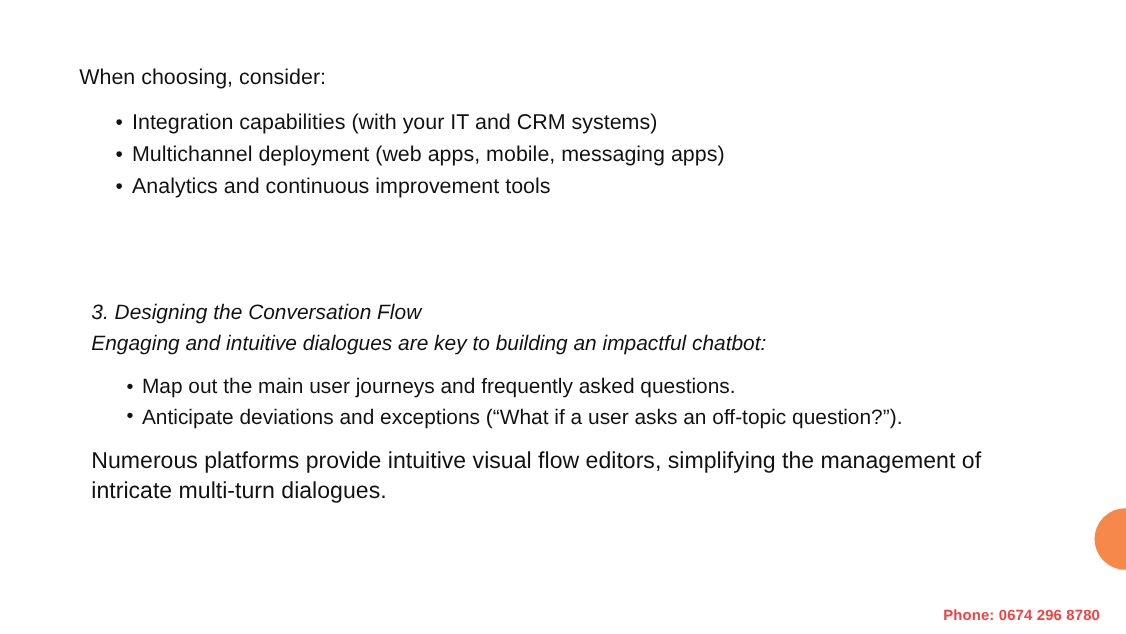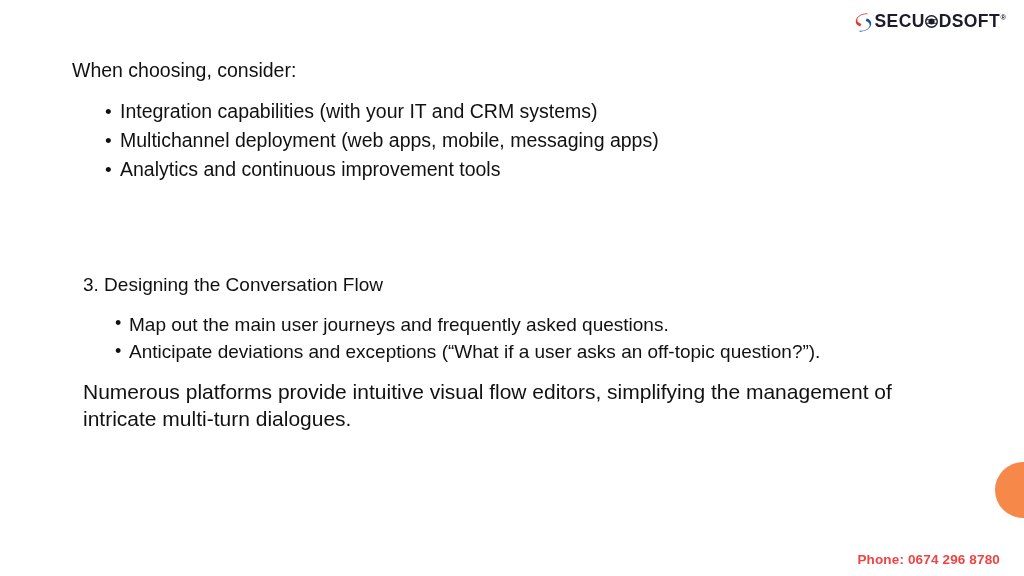--- a/index.html
+++ b/index.html
@@ -117,20 +117,21 @@
     line-height: 27.5px;
   }
   .block-b .bullets li::before {
     left: 20px;
     font-size: 18px;
     line-height: 27.5px;
   }
   .block-b .lead {
     font-size: 19px;
     line-height: 27.5px;
+    font-style: italic;
   }
   .block-b .para {
     font-size: 21px;
     line-height: 27.5px;
     color: #111111;
     width: 870px;
   }
   .para-top-gap { margin-top: 1px; }
 
   
@@ -153,48 +154,33 @@
     font-weight: bold;
     color: #ef4444;
     letter-spacing: 0.15px;
   }
 </style>
 </head>
 <body>
 
 <div class="slide">
 
-  <div class="brand">
-    <svg class="brand-mark" viewBox="0 0 17 19" aria-hidden="true">
-      <path d="M12.8 1.2 C8.5 1.0 4.0 2.4 2.6 5.6 C1.4 8.4 3.6 10.2 6.4 11.0 L5.2 13.4 C2.4 12.6 0.2 10.4 0.9 7.2 C1.9 3.0 7.0 0.4 12.1 0.3 Z" fill="#e23b2e"></path>
-      <path d="M4.2 17.8 C8.5 18.0 13.0 16.6 14.4 13.4 C15.6 10.6 13.4 8.8 10.6 8.0 L11.8 5.6 C14.6 6.4 16.8 8.6 16.1 11.8 C15.1 16.0 10.0 18.6 4.9 18.7 Z" fill="#1b4fa0"></path>
-    </svg>
-    <span class="brand-word">
-      <span>SECU</span>
-      <svg class="brand-globe" viewBox="0 0 14 14" aria-hidden="true">
-        <circle cx="7" cy="7" r="6.2" fill="none" stroke="#1b1b2b" stroke-width="1.5"></circle>
-        <circle cx="7" cy="7" r="3.3" fill="#1b1b2b"></circle>
-        <path d="M0.9 5.1 H13.1 M0.9 8.9 H13.1" stroke="#1b1b2b" stroke-width="1"></path>
-      </svg>
-      <span>DSOFT</span>
-      <span class="brand-reg">®</span>
-    </span>
-  </div>
 
   <div class="block-a">
     <div class="line">When choosing, consider:</div>
     <ul class="bullets">
       <li>Integration capabilities (with your IT and CRM systems)</li>
       <li>Multichannel deployment (web apps, mobile, messaging apps)</li>
       <li>Analytics and continuous improvement tools</li>
     </ul>
   </div>
 
   <div class="block-b">
     <div class="lead">3. Designing the Conversation Flow</div>
+    <div class="lead">Engaging and intuitive dialogues are key to building an impactful chatbot:</div>
     <ul class="bullets">
       <li>Map out the main user journeys and frequently asked questions.</li>
       <li>Anticipate deviations and exceptions (“What if a user asks an off-topic question?”).</li>
     </ul>
     <div class="para para-top-gap">Numerous platforms provide intuitive visual flow editors, simplifying the management of intricate multi-turn dialogues.</div>
   </div>
 
   <div class="orange-dot"></div>
 
   <div class="phone">Phone: 0674 296 8780</div>

